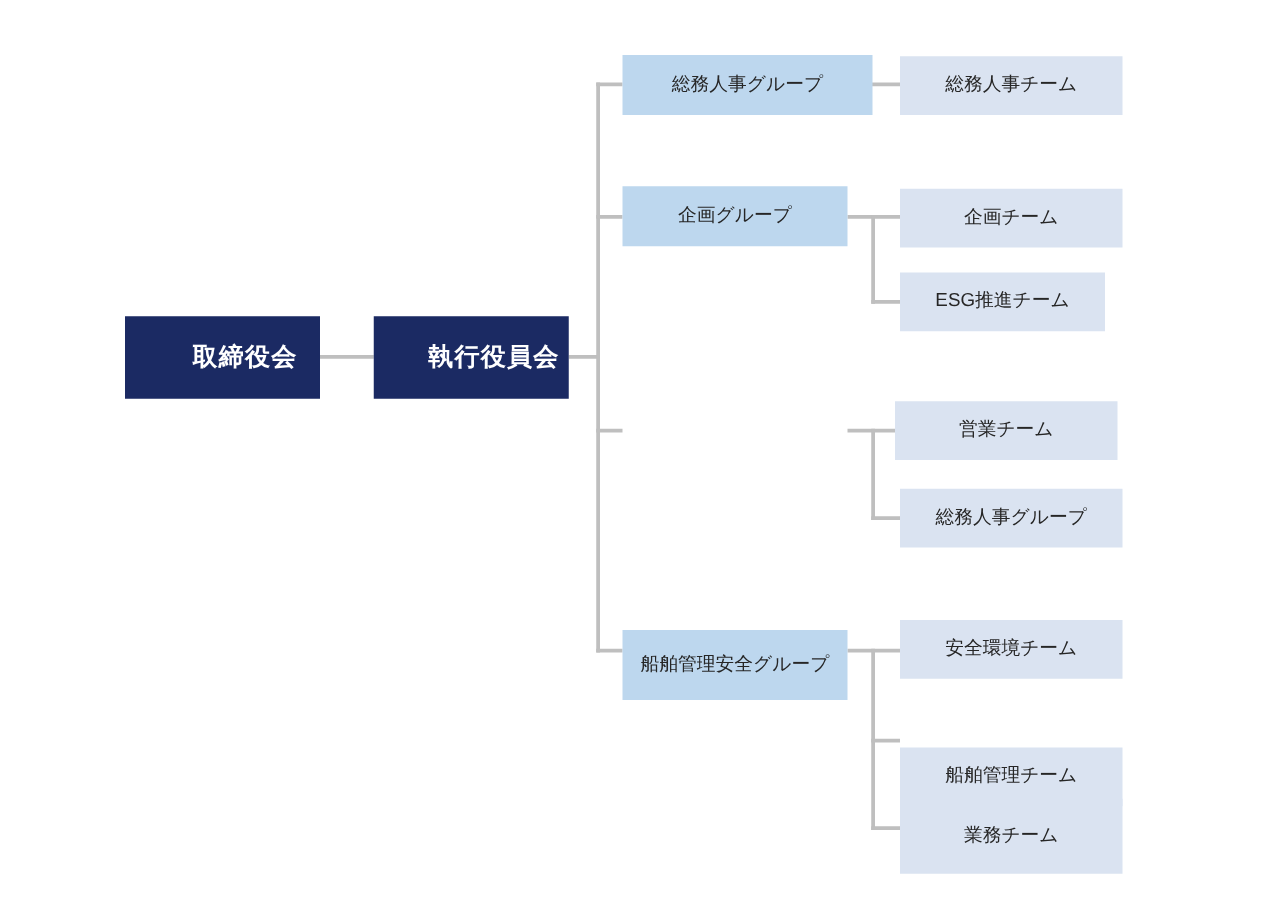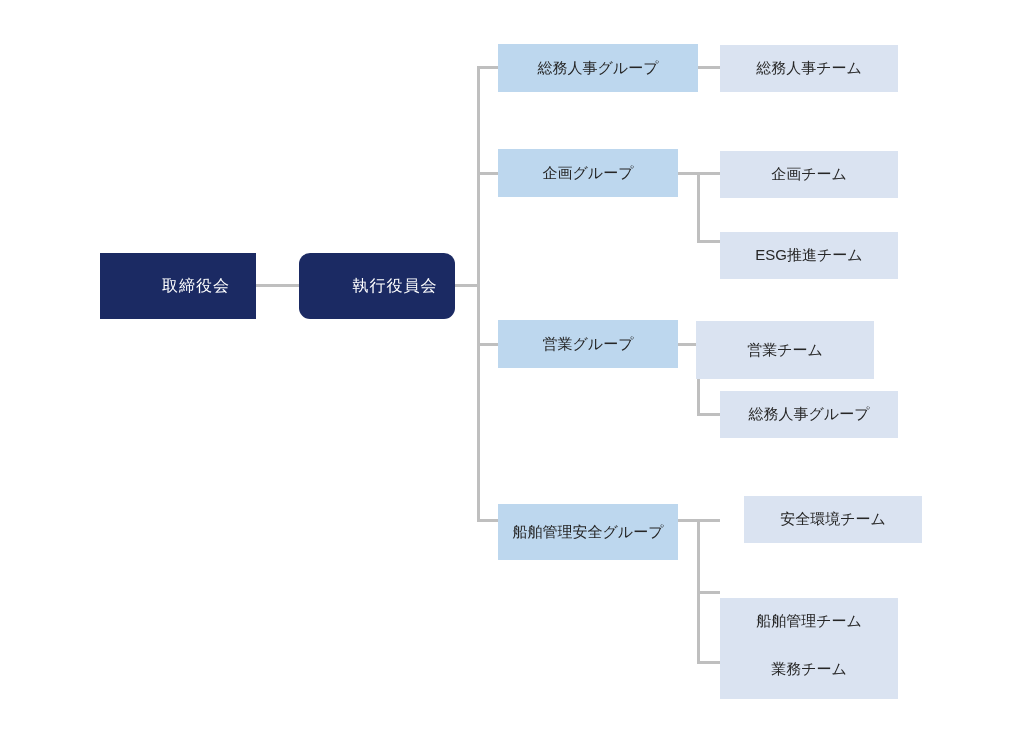--- a/index.html
+++ b/index.html
@@ -24,22 +24,22 @@
     display: flex;
     align-items: center;
     justify-content: center;
     text-align: center;
     box-sizing: border-box;
     line-height: 1.25;
   }
   .node.navy {
     background: var(--navy, #1b2a63);
     color: var(--navy-text, #ffffff);
-    font-weight: normal;
-    font-size: 16px;
+    font-weight: bold;
+    font-size: 20px;
     letter-spacing: 1px;
     padding-left: 36px;
   }
   .node.group {
     background: var(--group-fill, #bdd7ee);
     color: var(--text-dark, #262626);
     font-size: 15px;
   }
   .node.team {
     background: var(--team-fill, #dae3f1);
@@ -77,39 +77,38 @@
   <div class="line v" style="left:697px; top:343px; height:73px;"></div>
   <div class="line h" style="left:697px; top:413px; width:23px;"></div>
 
   <div class="line h" style="left:678px; top:519px; width:42px;"></div>
   <div class="line v" style="left:697px; top:519px; height:145px;"></div>
   <div class="line h" style="left:697px; top:591px; width:23px;"></div>
   <div class="line h" style="left:697px; top:661px; width:23px;"></div>
 
   <div class="node navy" style="left:100px; top:253px; width:156px; height:66px;">取締役会</div>
 
-  <div class="node navy" style="left:299px; top:253px; width:156px; height:66px;border-radius:11px;">執行役員会</div>
+  <div class="node navy" style="left:299px; top:253px; width:156px; height:66px;">執行役員会</div>
 
   <div class="node group" style="left:498px; top:44px;  width:200px; height:48px;">総務人事グループ</div>
 
   <div class="node group" style="left:498px; top:149px; width:180px; height:48px;font-family:Liberation Serif, serif;">企画グループ</div>
 
-  <div class="node group" style="left:498px; top:320px; width:180px; height:48px;">営業グループ</div>
 
   <div class="node group" style="left:498px; top:504px; width:180px; height:56px;font-family:Liberation Serif, serif;">船舶管理安全グループ</div>
 
   <div class="node team" style="left:720px; top:151px; width:178px; height:47px;">企画チーム</div>
 
   <div class="node team" style="left:720px; top:45px;  width:178px; height:47px;">総務人事チーム</div>
 
-  <div class="node team" style="left:720px; top:232px; width:178px; height:47px;">ESG推進チーム</div>
+  <div class="node team" style="left:720px; top:218px; width:164px; height:47px;">ESG推進チーム</div>
 
-  <div class="node team" style="left:696px; top:321px; width:178px; height:58px;">営業チーム</div>
+  <div class="node team" style="left:716px; top:321px; width:178px; height:47px;">営業チーム</div>
 
   <div class="node team" style="left:720px; top:391px; width:178px; height:47px;">総務人事グループ</div>
 
-  <div class="node team" style="left:720px; top:496px; width:178px; height:47px;margin-left:24px;">安全環境チーム</div>
+  <div class="node team" style="left:720px; top:496px; width:178px; height:47px;">安全環境チーム</div>
 
   <div class="node team" style="left:720px; top:569px; width:178px; height:47px;margin-top:29px;">船舶管理チーム</div>
 
   <div class="node team" style="left:720px; top:639px; width:178px; height:60px;">業務チーム</div>
 
 </div>
 
 </body></html>

